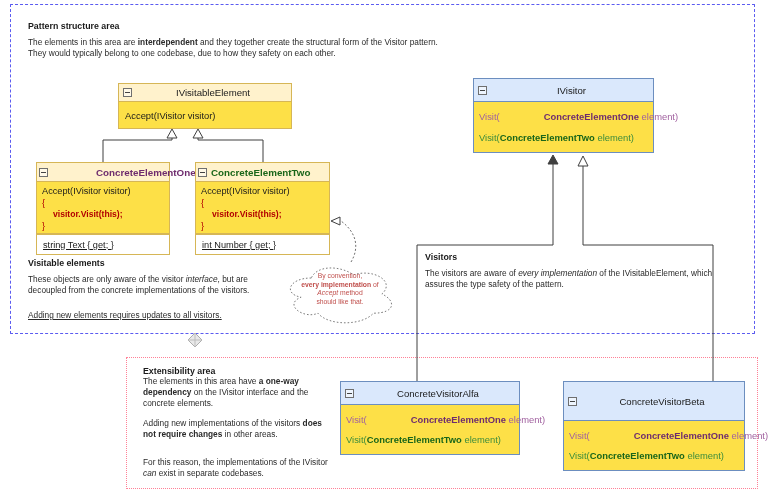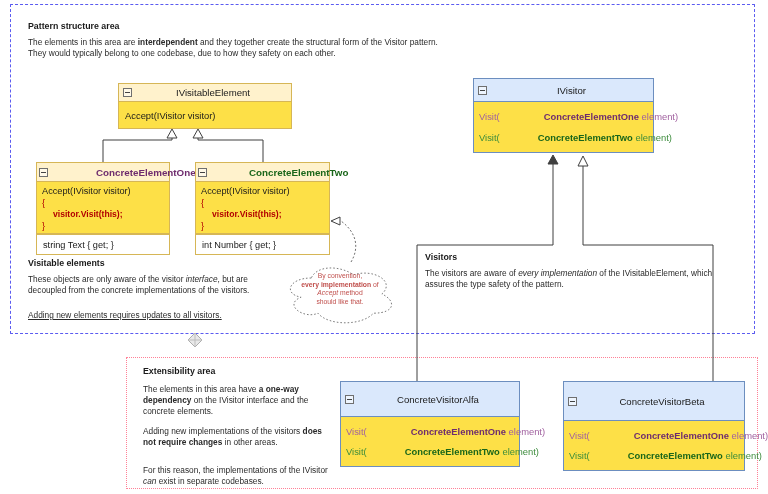--- a/index.html
+++ b/index.html
@@ -21,33 +21,33 @@
   .ubox{position:absolute;z-index:2;background:#fff;box-shadow:0 0 0 0;}
   .uhead{position:relative;display:flex;align-items:center;padding:0 4px;box-sizing:border-box;}
   .uhead.yellow{background:var(--yellow-fill);border:1px solid var(--yellow-border);}
   .uhead.blue{background:var(--blue-fill);border:1px solid var(--blue-border);}
   .utitle{font-size:9.6px;color:#1a1a1a;white-space:nowrap;}
   .center-title .utitle{position:absolute;left:16px;right:0;text-align:center;}
   .ubody{background:#fde047;box-sizing:border-box;}
   .ubody.yellow-b{border:1px solid var(--yellow-border);border-top:none;}
   .ubody.blue-b{border:1px solid var(--blue-border);border-top:none;}
   .uprop{background:#fff;box-sizing:border-box;font-size:9.2px;display:flex;align-items:center;padding:0 6px;}
-  .uprop.yellow-b{border:1px solid var(--yellow-border);border-top:1px solid var(--yellow-border);}
+  .uprop.yellow-b{border:1px solid var(--yellow-border);border-top:1px solid var(--yellow-border);text-decoration:underline;}
   .mline{font-size:9.4px;white-space:nowrap;}
   .cline{font-size:9.2px;line-height:11.5px;white-space:nowrap;}
   .indent{padding-left:11px;}
   .code{padding:4px 5px;}
   .methods{display:flex;flex-direction:column;justify-content:space-evenly;padding:0 5px;}
   
   .black{color:#1a1a1a;}
   .red{color:var(--code-red);}
   .purple{color:var(--purple);}
   .purple-bold{color:var(--purple-bold);font-weight:bold;padding-left:44px;}
   .green{color:var(--green);}
-  .green-bold{color:var(--green-bold);font-weight:bold;margin-left:38px;}
+  .green-bold{color:var(--green-bold);font-weight:bold;}
   
   .collapse{width:9px;height:9px;border:1px solid #6f6f6f;background:rgba(255,255,255,0.55);
     display:inline-flex;align-items:center;justify-content:center;margin-right:4px;flex:0 0 auto;
     box-sizing:border-box;cursor:pointer;z-index:3;position:relative;}
   .collapse .minus{width:5px;height:1px;background:#444;}
   
   #wires{position:absolute;left:0;top:0;width:768px;height:494px;z-index:1;pointer-events:none;}
   .wire{stroke:var(--connector);stroke-width:1;fill:none;}
   .tri-hollow{fill:#ffffff;stroke:var(--connector);stroke-width:1;}
   .tri-filled{fill:var(--connector);stroke:var(--connector);stroke-width:1;}
@@ -167,27 +167,27 @@
   <div>should like that.</div>
 </div>
 
 <div class="abs" style="left:425px;top:252px;width:288px;z-index:2;">
   <div class="noteheading">Visitors</div>
   <div class="notep"><span>The visitors are aware of </span><span class="it">every implementation</span><span> of the IVisitableElement, which assures the type safety of the pattern.</span></div>
 </div>
 
 <div class="abs" style="left:143px;top:366px;width:188px;z-index:2;">
   <div class="noteheading">Extensibility area</div>
-  <div class="notep" style="margin-top:8px;"><span>The elements in this area have </span><span class="b">a one-way dependency</span><span> on the IVisitor interface and the concrete elements.</span></div>
+  <div class="notep" style="margin-top:0;"><span>The elements in this area have </span><span class="b">a one-way dependency</span><span> on the IVisitor interface and the concrete elements.</span></div>
   <div class="notep" style="margin-top:9px;"><span>Adding new implementations of the visitors </span><span class="b">does not require changes</span><span> in other areas.</span></div>
   <div class="notep" style="margin-top:17px;"><span>For this reason, the implementations of the IVisitor </span><span class="it">can</span><span> exist in separate codebases.</span></div>
 </div>
 
 <div class="ubox" style="left:340px;top:381px;width:180px;">
-  <div class="uhead blue center-title" style="height:36px;">
+  <div class="uhead blue center-title" style="height:24px;">
     <span class="collapse">
         <span class="minus"></span>
       </span>
     <span class="utitle">ConcreteVisitorAlfa</span>
   </div>
   <div class="ubody blue-b methods" style="height:50px;">
     <div class="mline"><span class="purple">Visit(</span><span class="purple-bold">ConcreteElementOne</span><span class="purple"> element)</span></div>
     <div class="mline"><span class="green">Visit(</span><span class="green-bold">ConcreteElementTwo</span><span class="green"> element)</span></div>
   </div>
 </div>

